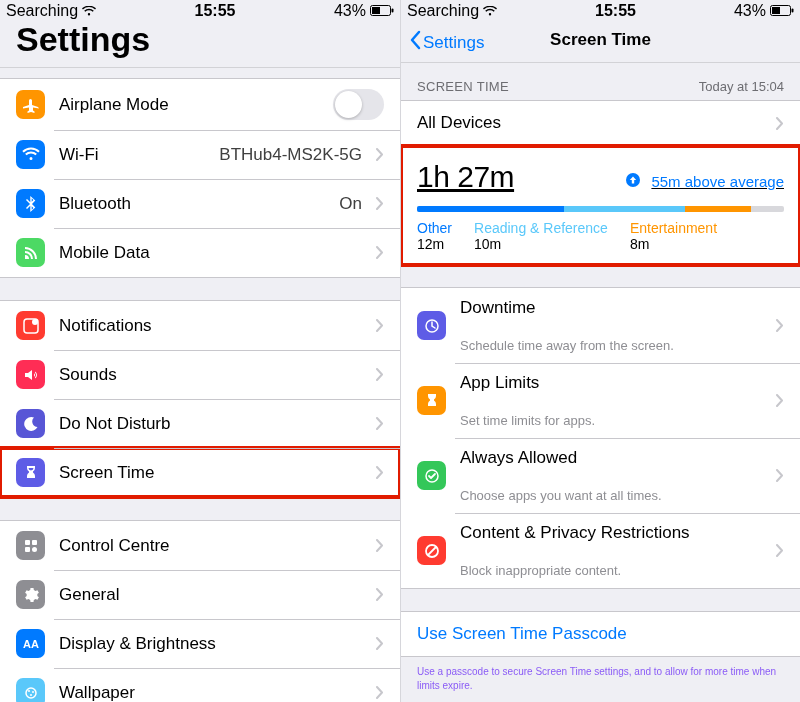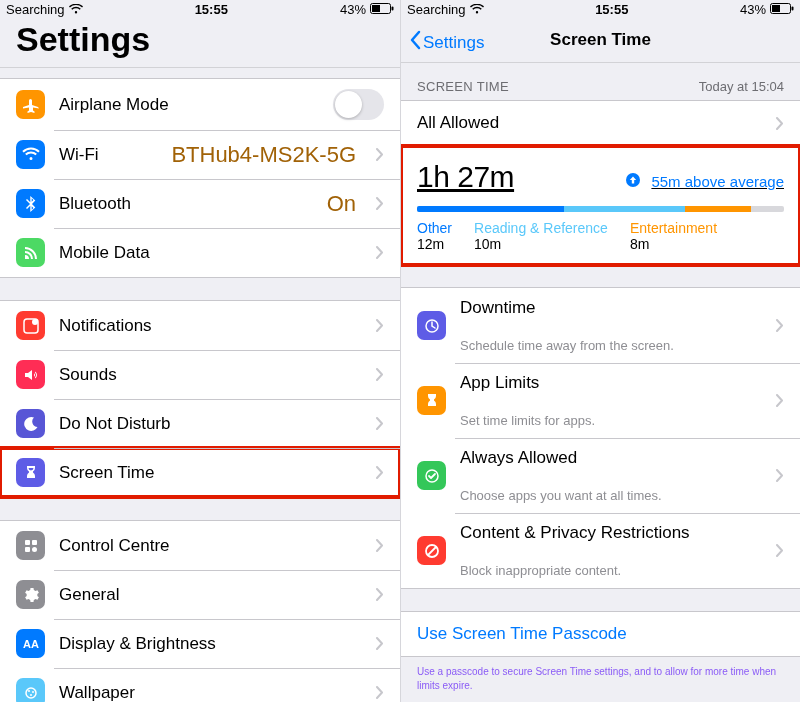--- a/index.html
+++ b/index.html
@@ -12,22 +12,22 @@
     color: #000;
     overflow: hidden;
     display: flex;
   }
   .pane { width: 400px; height: 702px; background: #efeff4; display:flex; flex-direction:column; }
   .pane + .pane { border-left: 1px solid rgba(0,0,0,0.1); }
 
   
   .status {
     height: 20px; padding: 2px 6px 0 6px;
-    display:flex; align-items:flex-start; justify-content:space-between;
-    font-size: 13px; font-weight:500;gap:48px;
+    display:flex; align-items:center; justify-content:space-between;
+    font-size: 16px; font-weight:500;gap:48px;
   }
   .status .left, .status .right { display:flex; align-items:center; gap:4px; }
 
   
   .navbar {
     padding: 10px 16px 12px 16px;
     text-align:center;
     position: relative;
     border-bottom: 1px solid rgba(0,0,0,0.12);
     background:#efeff4;
@@ -67,21 +67,21 @@
     height:1px; background:#c8c7cc;
   }
   .cell .icon {
     width:29px; height:29px; border-radius:7px;
     display:flex; align-items:center; justify-content:center;
     flex-shrink:0;
   }
   .cell .label { flex:1; font-size:17px; }
   .cell .sub { font-size:13px; color:#8e8e93; margin-top:20px; }
   .cell .labelblock { flex:1; display:flex; flex-direction:column; justify-content:center; }
-  .cell .detail { color:#a16207; font-size:22px; margin-right:6px; }
+  .cell .detail { color:#404040; font-size:17px; }
   .chevron {
     width:8px; height:13px; flex-shrink:0;
   }
   .chevron svg { display:block; }
   .switch {
     width:51px; height:31px; border-radius:16px; background:#e5e5ea;
     position:relative; flex-shrink:0;
   }
   .switch::after {
     content:""; position:absolute; width:27px; height:27px; background:#fff;
@@ -348,21 +348,21 @@
   </div>
 
   <div class="scroll">
     <div class="group first">
       <div class="group-header">
         <span class="left">SCREEN TIME</span>
         <span>Today at 15:04</span>
       </div>
       <div class="list">
         <div class="cell noicon">
-          <span class="label">All Allowed</span>
+          <span class="label">All Devices</span>
           <span class="chevron">
               <svg width="8" height="13" viewBox="0 0 8 13">
                 <path d="M1 1l5 5.5L1 12" stroke="#c7c7cc" stroke-width="2" fill="none" stroke-linecap="round" stroke-linejoin="round"></path>
               </svg>
             </span>
         </div>
       </div>
       <div class="summary-card highlight-box" style="border-top:none">
         <div class="summary-top">
           <span class="summary-time">1h 27m</span>

